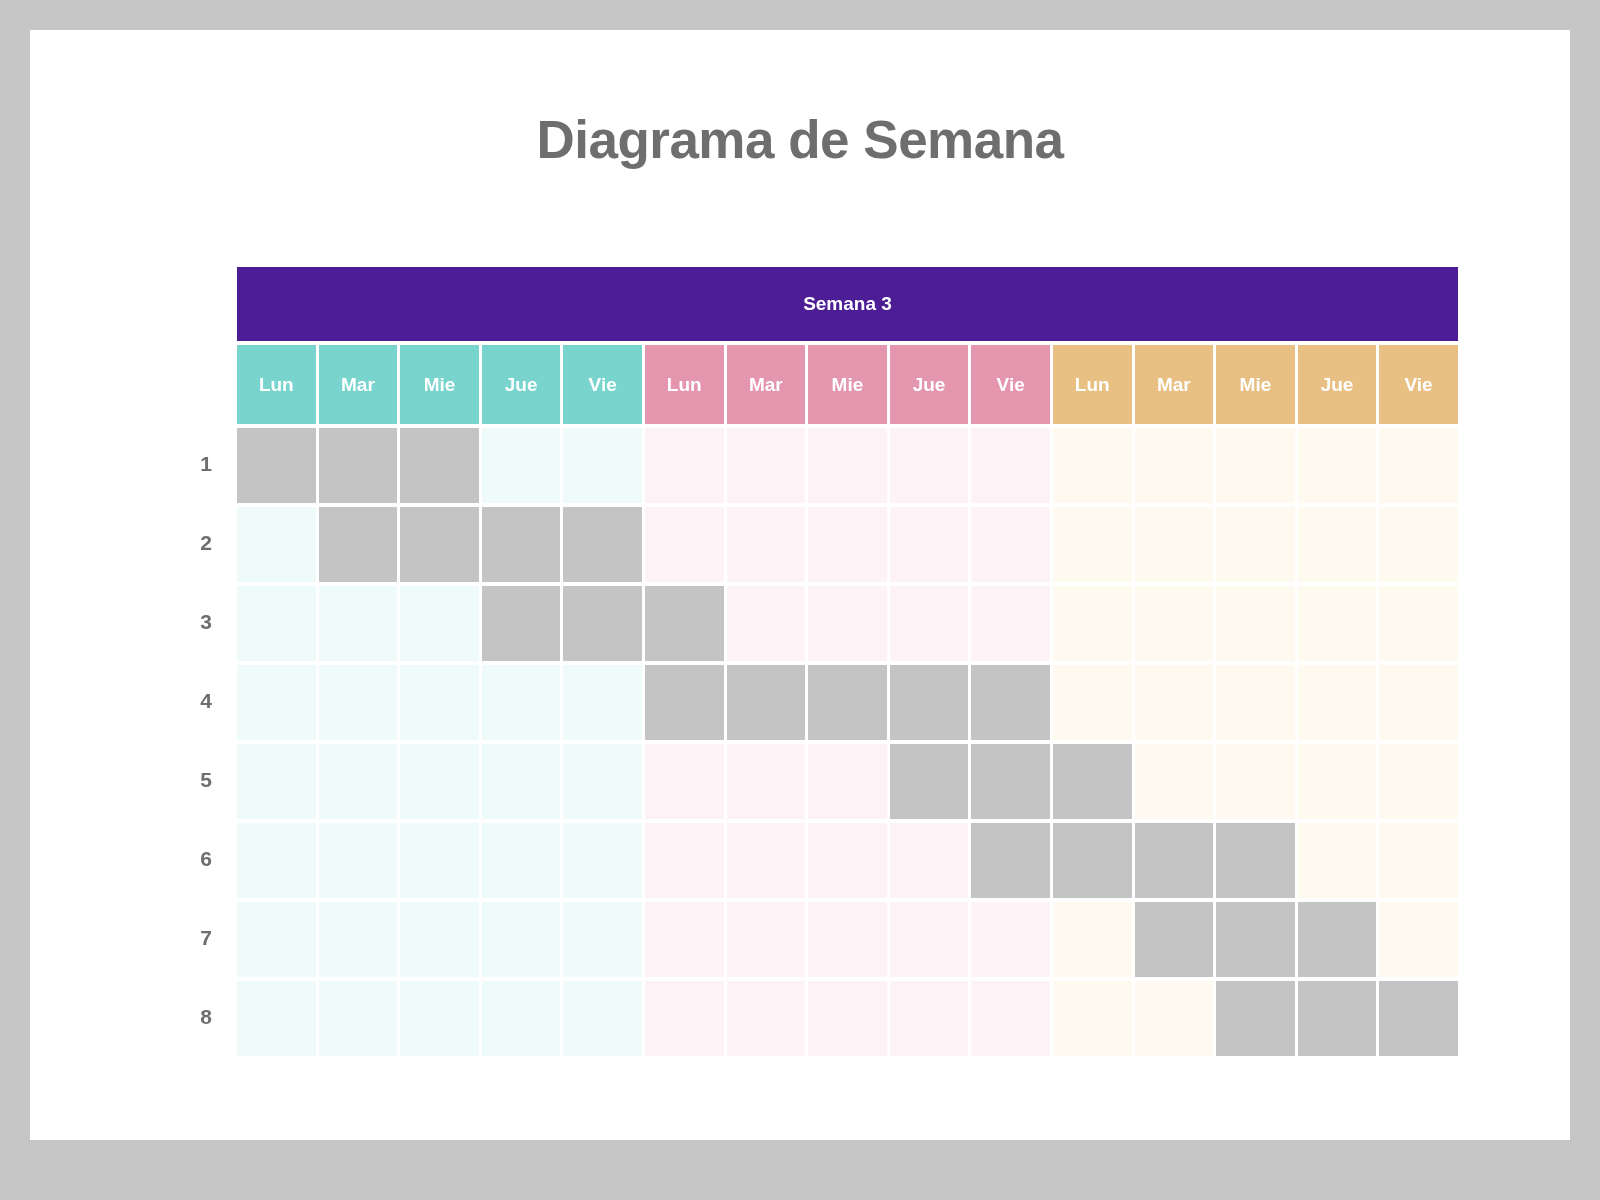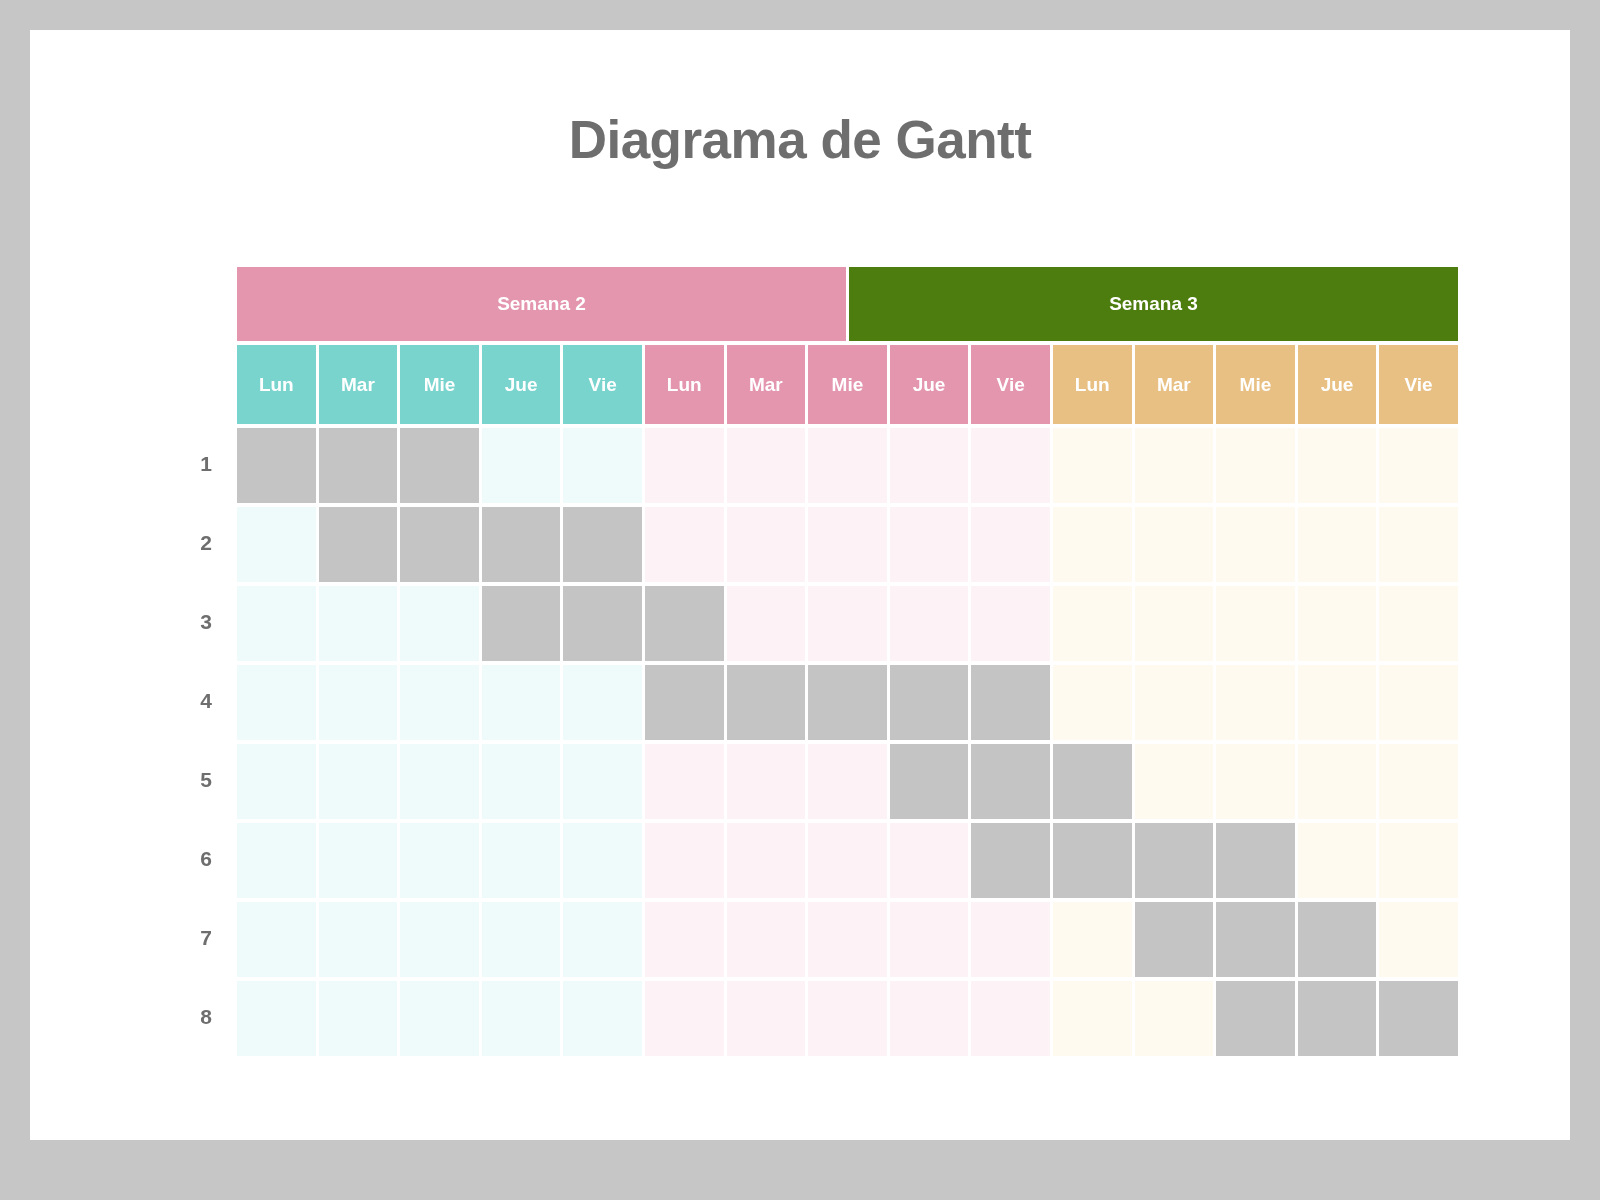--- a/index.html
+++ b/index.html
@@ -112,30 +112,29 @@
   }
   .cell:last-child { margin-right: 0; }
   .cell.filled { background: #c4c4c4 !important; }
 </style>
 </head>
 <body>
 
 <div id="page">
 
   <div id="header">
-    <h1 id="chart-title">Diagrama de Gantt</h1>
+    <h1 id="chart-title">Diagrama de Semana</h1>
   </div>
 
   <div id="gantt">
 
     <div class="week-header-row">
       <div class="rowlabel-spacer"></div>
       <div class="weeks-wrap" id="weeks-wrap">
-          <div class="week-header" style="background: rgb(227, 150, 174); flex-grow: 5;">Semana 2</div>
-          <div class="week-header" style="background: #4d7c0f; flex-grow: 5;">Semana 3</div>
+          <div class="week-header" style="background: #4c1d95; flex-grow: 5;">Semana 3</div>
         </div>
     </div>
 
     <div class="day-header-row">
       <div class="rowlabel-spacer"></div>
       <div class="days-wrap" id="days-wrap">
           <div class="day-header" style="background: rgb(122, 212, 206);">Lun</div>
           <div class="day-header" style="background: rgb(122, 212, 206);">Mar</div>
           <div class="day-header" style="background: rgb(122, 212, 206);">Mie</div>
           <div class="day-header" style="background: rgb(122, 212, 206);">Jue</div>

